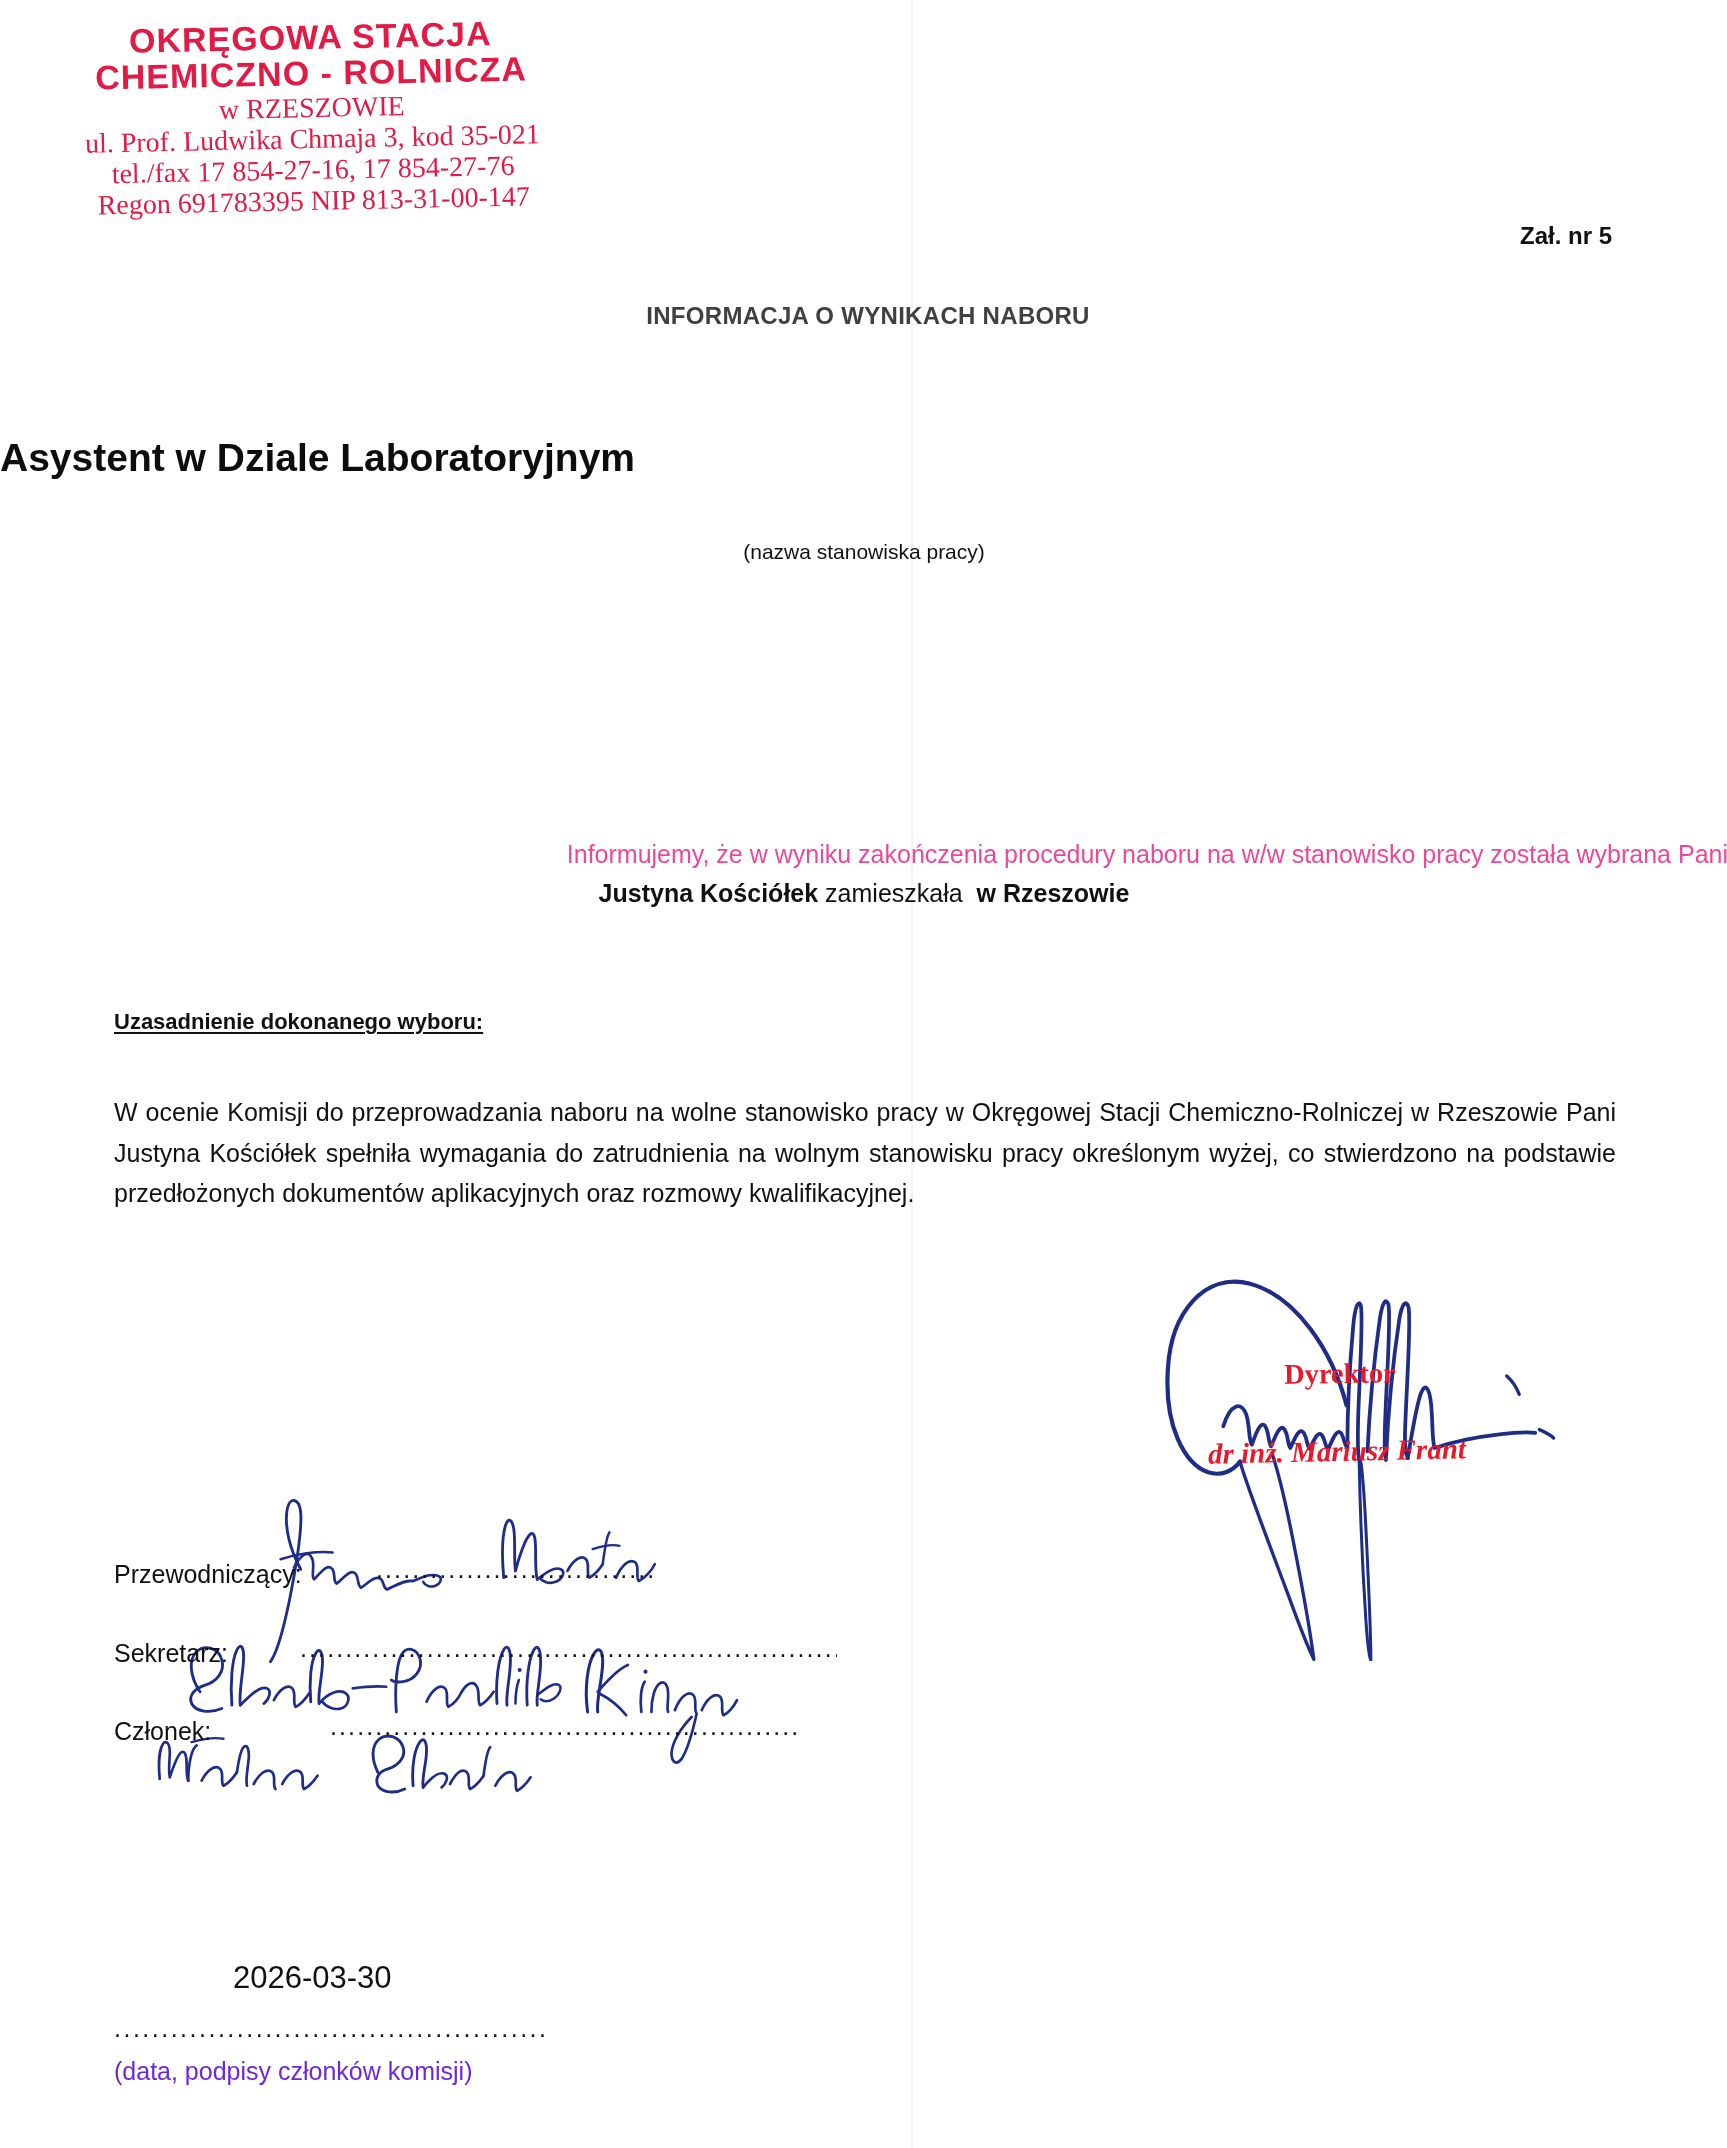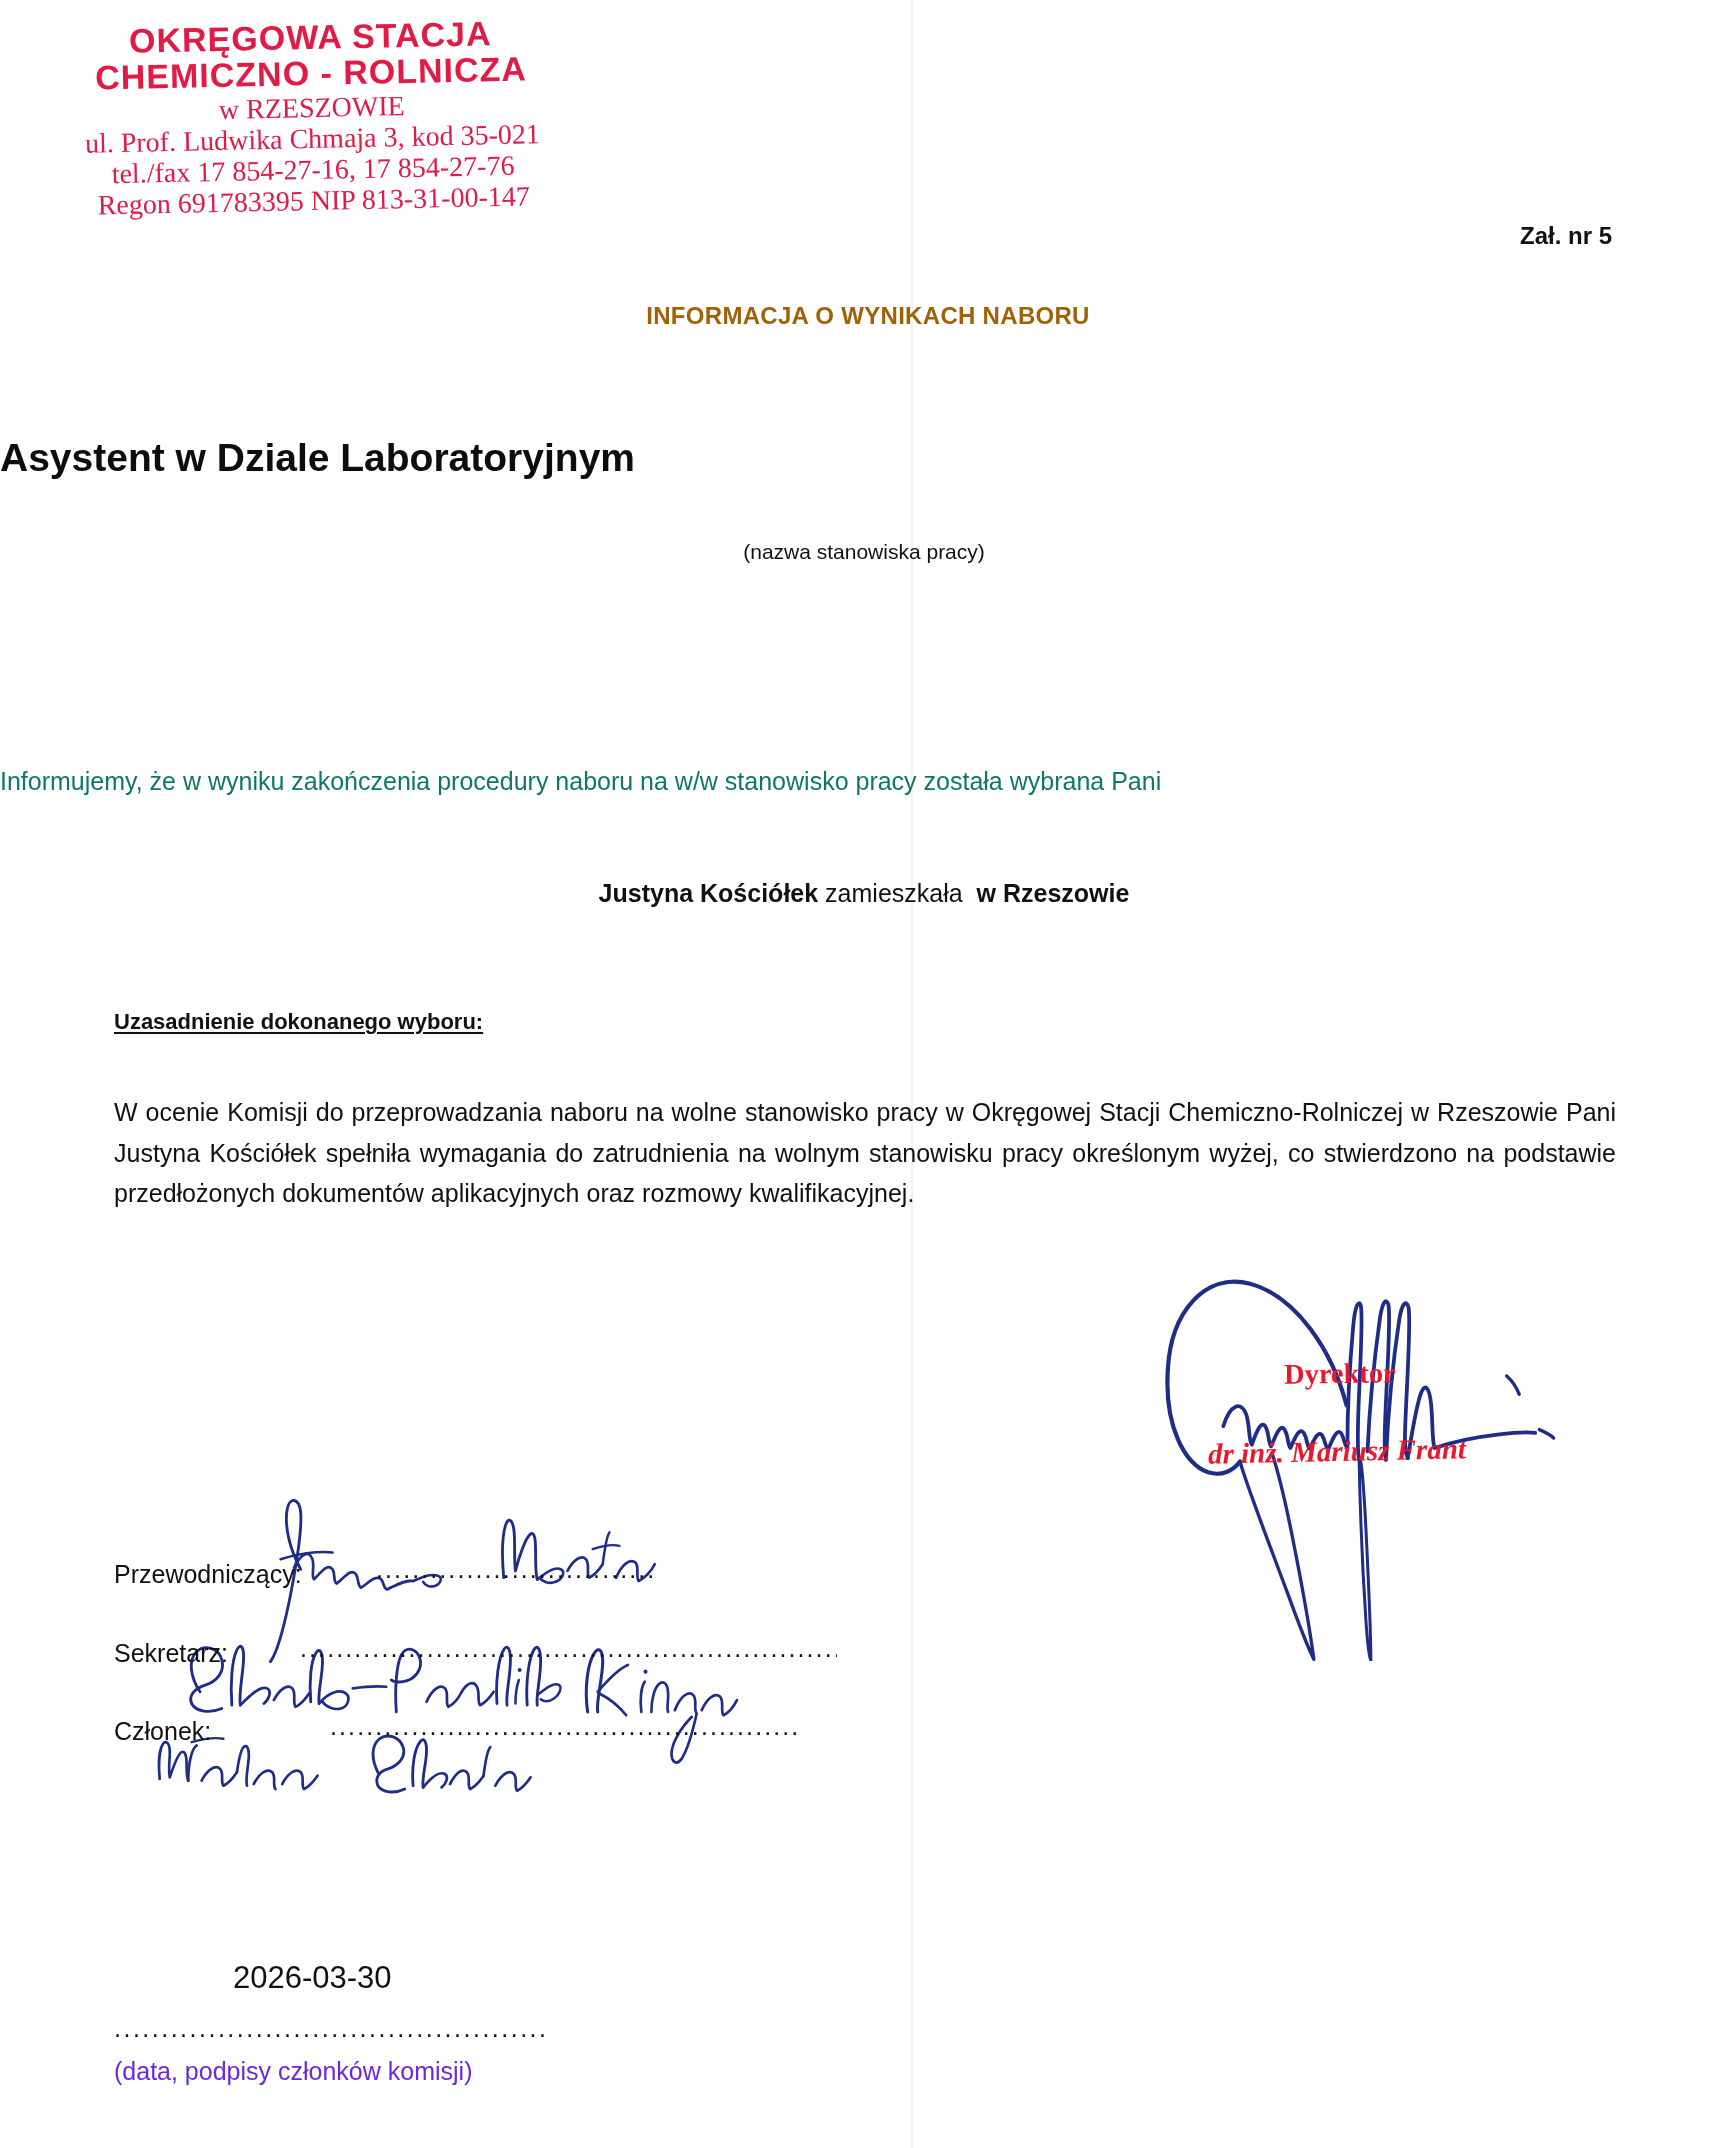--- a/index.html
+++ b/index.html
@@ -75,21 +75,21 @@
   
   #doc-header {
     position: absolute;
     left: 0;
     right: 0;
     top: 302px;
     text-align: center;
     font-size: 24px;
     font-weight: bold;
     letter-spacing: 0.3px;
-    color: #a16207;
+    color: #404040;
     margin-left: 8px;
   }
 
   
   #position-title {
     position: absolute;
     left: 0;
     right: 0;
     top: 436px;
     text-align: left;
@@ -105,24 +105,24 @@
     text-align: center;
     font-size: 21px;
     color: #111111;
   }
 
   
   #intro-line {
     position: absolute;
     left: 0;
     right: 0;
-    top: 767px;
-    text-align: left;
-    font-size: 25px;
-    color: #0f766e;
+    top: 840px;
+    text-align: right;
+    font-size: 25px;
+    color: #ec4899;
   }
   #selected-line {
     position: absolute;
     left: 0;
     right: 0;
     top: 879px;
     text-align: center;
     font-size: 25px;
     color: #111111;
   }

